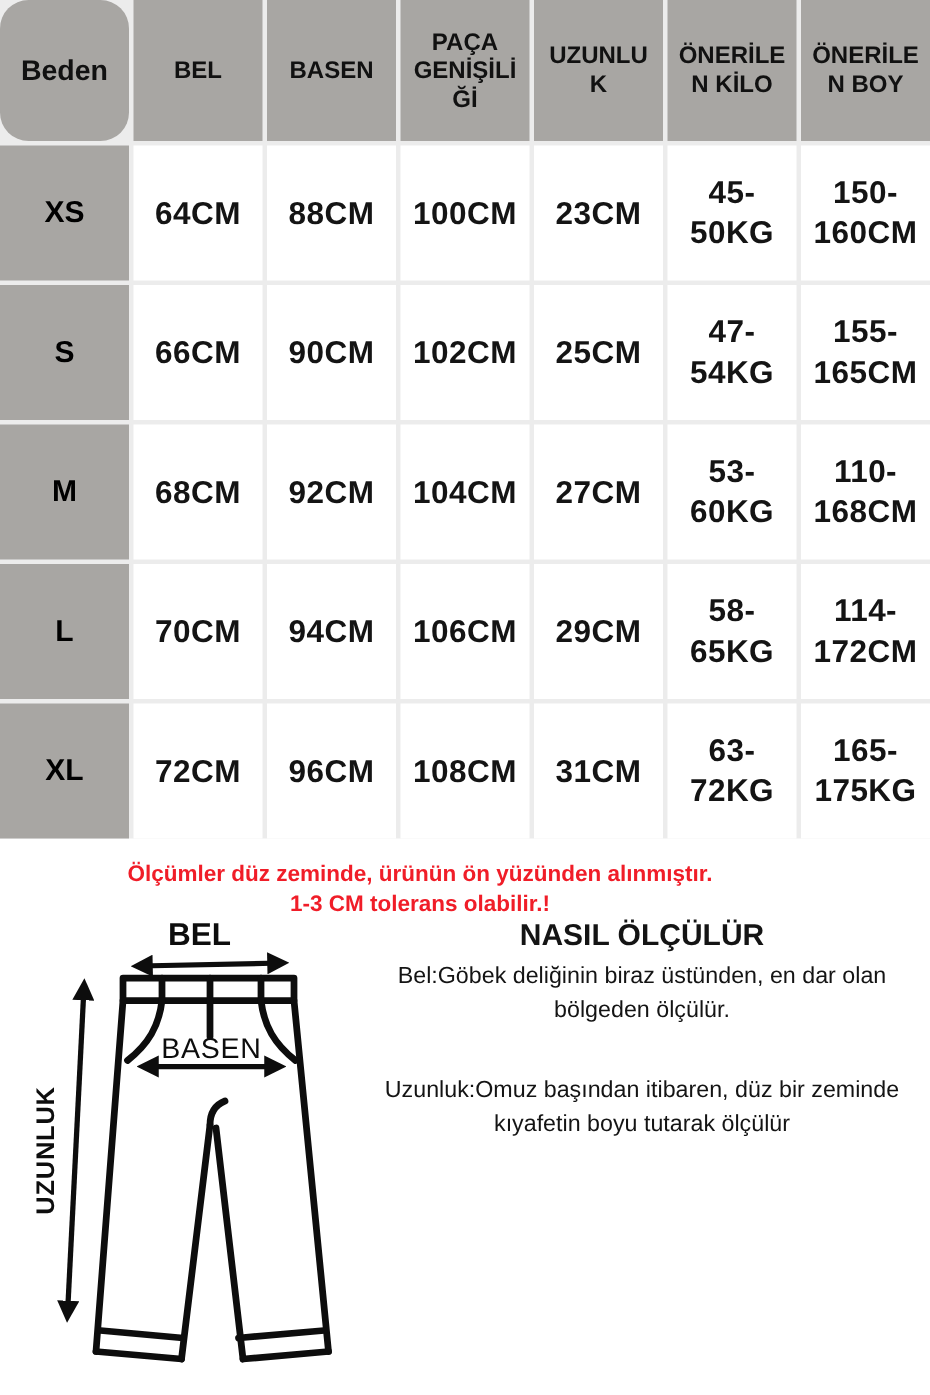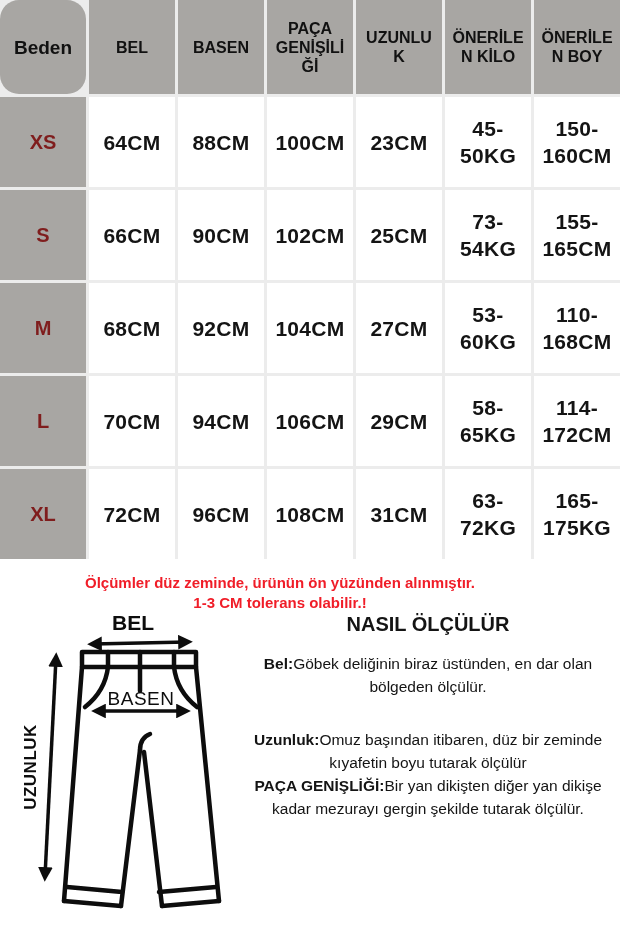--- a/index.html
+++ b/index.html
@@ -18,21 +18,21 @@
   .cell{
     display:flex; align-items:center; justify-content:center;
     text-align:center; white-space:pre-line;
   }
   .th{
     background:#a8a6a3; font-weight:bold; font-size:16px; line-height:19px;
     color:#111; padding:2px;
   }
   .th-beden{ font-size:19px;border-radius:19px; }
   .size-label{
-    background:#a8a6a3; font-weight:bold; font-size:20px; color:#7f1d1d;
+    background:#a8a6a3; font-weight:bold; font-size:20px; color:#000000;
   }
   .td{
     background:#ffffff; font-weight:bold; font-size:21px; line-height:27px;
     letter-spacing:.3px;
   }
 
   
   .notice{
     position:absolute; left:0; top:573px; width:560px;
     text-align:center; color:#f01d28; font-weight:bold;
@@ -41,24 +41,24 @@
 
   
   .diagram{ position:absolute; left:0; top:604px; }
   .diagram text{ fill:#0d0d0d; font-family:"Liberation Sans", sans-serif; }
 
   
   .howto{
     position:absolute; left:240px; top:612px; width:376px;
     text-align:center;
   }
-  .howto-title{ font-size:20px; line-height:24px; font-weight:bold; margin:0 0 16px; }
+  .howto-title{ font-size:20px; line-height:24px; font-weight:bold; margin:0 0 3px; }
   .howto p{ font-size:15.5px; line-height:23px; margin:0 0 30px; }
   .howto p.tight{ margin-bottom:0; }
-  .howto b{ font-weight:bold;text-align:right; }
+  .howto b{ font-weight:normal;text-align:right; }
 </style>
 </head>
 <body>
 
 <div class="page">
 
   <div class="size-table">
     <div class="cell th th-beden">Beden</div>
     <div class="cell th">BEL</div>
     <div class="cell th">BASEN</div>
@@ -83,21 +83,21 @@
       <div class="cell td">150-
 160CM</div>
     </div>
 
     <div style="display:contents">
       <div class="cell size-label">S</div>
       <div class="cell td">66CM</div>
       <div class="cell td">90CM</div>
       <div class="cell td">102CM</div>
       <div class="cell td">25CM</div>
-      <div class="cell td">73-
+      <div class="cell td">47-
 54KG</div>
       <div class="cell td">155-
 165CM</div>
     </div>
 
     <div style="display:contents">
       <div class="cell size-label">M</div>
       <div class="cell td">68CM</div>
       <div class="cell td">92CM</div>
       <div class="cell td">104CM</div>
@@ -174,18 +174,15 @@
   </svg>
 
   <div class="howto">
     <div class="howto-title">NASIL ÖLÇÜLÜR</div>
     <p>
       <b>Bel:</b><span>Göbek deliğinin biraz üstünden, en dar olan bölgeden ölçülür.</span>
     </p>
     <p class="tight">
       <b>Uzunluk:</b><span>Omuz başından itibaren, düz bir zeminde kıyafetin boyu tutarak ölçülür</span>
     </p>
-    <p class="tight">
-      <b>PAÇA GENİŞLİĞİ:</b><span>Bir yan dikişten diğer yan dikişe kadar mezurayı gergin şekilde tutarak ölçülür.</span>
-    </p>
   </div>
 
 </div>
 
 </body></html>

